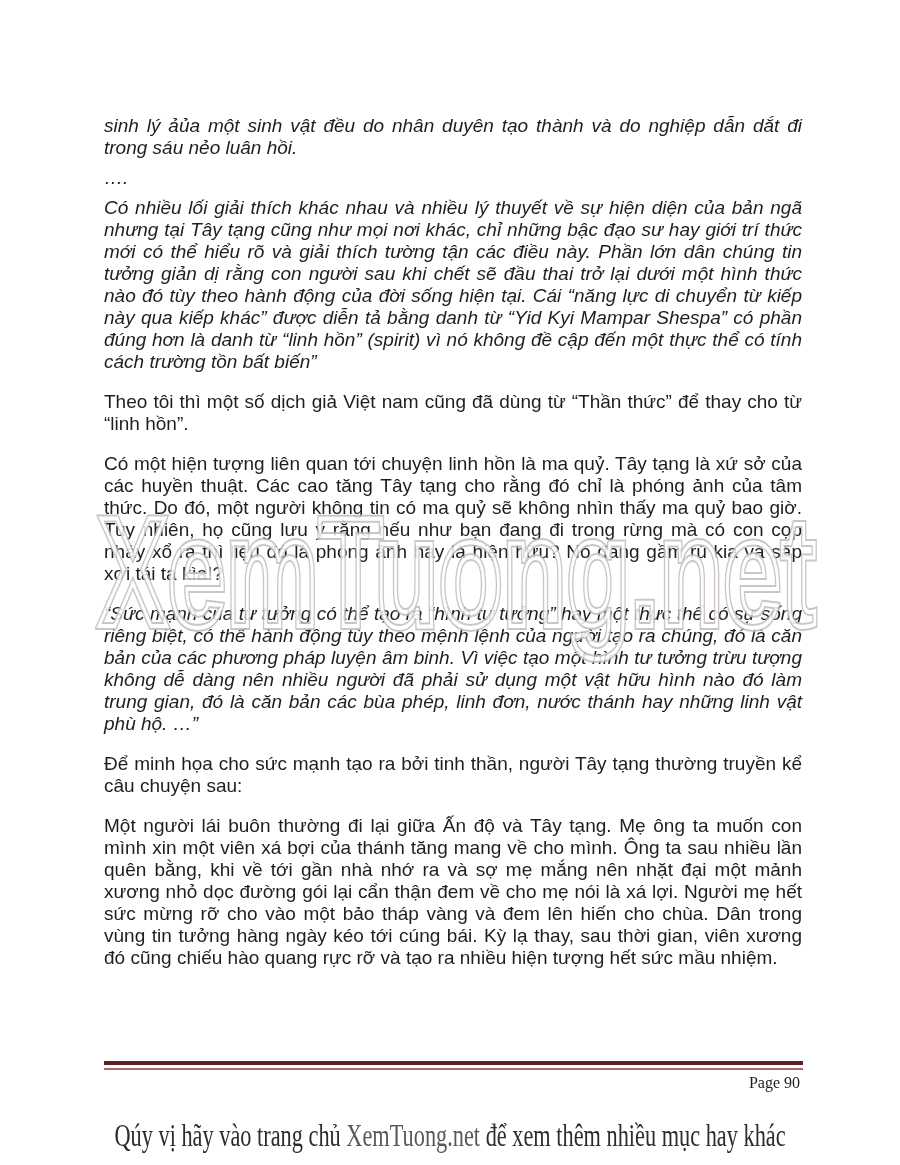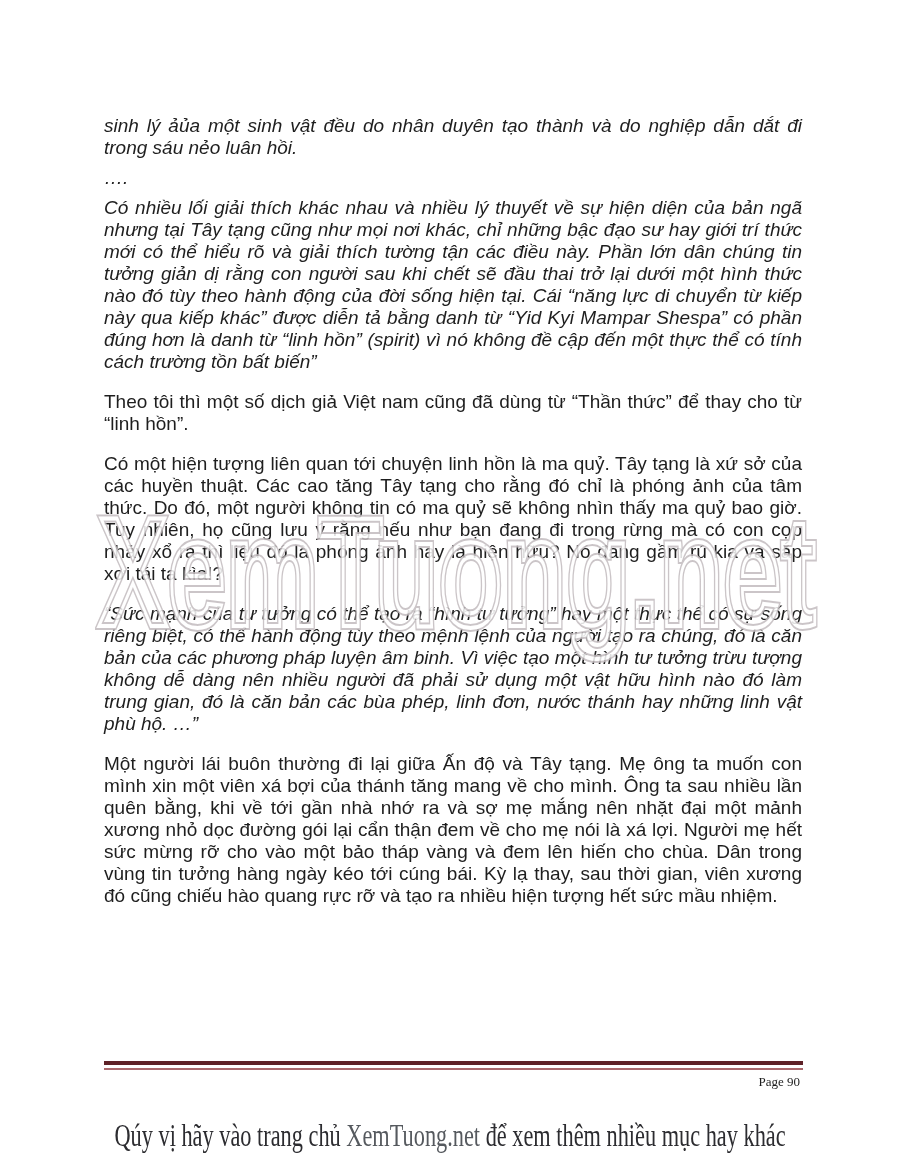--- a/index.html
+++ b/index.html
@@ -51,21 +51,21 @@
   }
   .rule-light {
     position: absolute;
     left: 104px; top: 1068px; width: 699px; height: 2px;
     background: #aa686d;
   }
   .page-number {
     position: absolute;
     top: 1074px; right: 100px;
     font-family: "Liberation Serif", serif;
-    font-size: 13px;
+    font-size: 16px;
     color: #1d1d1d;
   }
   .footer-banner {
     position: absolute;
     left: 0; top: 1116px; width: 900px;
     display: flex; justify-content: center; font-family: Liberation Serif, serif;
   }
   .footer-banner .banner-line {
     white-space: nowrap;
     transform: scaleX(0.72);
@@ -79,20 +79,21 @@
 </head>
 <body>
 
 <div class="text-block">
   <p class="italic no-gap">sinh lý ảủa một sinh vật đều do nhân duyên tạo thành và do nghiệp dẫn dắt đi trong sáu nẻo luân hồi.</p>
   <p class="italic no-gap">….</p>
   <p class="italic">Có nhiều lối giải thích khác nhau và nhiều lý thuyết về sự hiện diện của bản ngã nhưng tại Tây tạng cũng như mọi nơi khác, chỉ những bậc đạo sư hay giới trí thức mới có thể hiểu rõ và giải thích tường tận các điều này. Phần lớn dân chúng tin tưởng giản dị rằng con người sau khi chết sẽ đầu thai trở lại dưới một hình thức nào đó tùy theo hành động của đời sống hiện tại. Cái “năng lực di chuyển từ kiếp này qua kiếp khác” được diễn tả bằng danh từ “Yid Kyi Mampar Shespa” có phần đúng hơn là danh từ “linh hồn” (spirit) vì nó không đề cập đến một thực thể có tính cách trường tồn bất biến”</p>
   <p>Theo tôi thì một số dịch giả Việt nam cũng đã dùng từ “Thần thức” để thay cho từ “linh hồn”.</p>
   <p>Có một hiện tượng liên quan tới chuyện linh hồn là ma quỷ. Tây tạng là xứ sở của các huyền thuật. Các cao tăng Tây tạng cho rằng đó chỉ là phóng ảnh của tâm thức. Do đó, một người không tin có ma quỷ sẽ không nhìn thấy ma quỷ bao giờ. Tuy nhiên, họ cũng lưu ý rằng nếu như bạn đang đi trong rừng mà có con cọp nhảy xổ ra thì liệu đó là phóng ảnh hay là hiện hữu? Nó đang gầm rú kia và sắp xơi tái ta kìa!?</p>
   <p class="italic">“Sức mạnh của tư tưởng có thể tạo ra “hình tư tưởng” hay một thực thể có sự sống riêng biệt, có thể hành động tùy theo mệnh lệnh của người tạo ra chúng, đó là căn bản của các phương pháp luyện âm binh. Vì việc tạo một hình tư tưởng trừu tượng không dễ dàng nên nhiều người đã phải sử dụng một vật hữu hình nào đó làm trung gian, đó là căn bản các bùa phép, linh đơn, nước thánh hay những linh vật phù hộ. …”</p>
+  <p>Để minh họa cho sức mạnh tạo ra bởi tinh thần, người Tây tạng thường truyền kể câu chuyện sau:</p>
   <p>Một người lái buôn thường đi lại giữa Ấn độ và Tây tạng. Mẹ ông ta muốn con mình xin một viên xá bợi của thánh tăng mang về cho mình. Ông ta sau nhiều lần quên bằng, khi về tới gần nhà nhớ ra và sợ mẹ mắng nên nhặt đại một mảnh xương nhỏ dọc đường gói lại cẩn thận đem về cho mẹ nói là xá lợi. Người mẹ hết sức mừng rỡ cho vào một bảo tháp vàng và đem lên hiến cho chùa. Dân trong vùng tin tưởng hàng ngày kéo tới cúng bái. Kỳ lạ thay, sau thời gian, viên xương đó cũng chiếu hào quang rực rỡ và tạo ra nhiều hiện tượng hết sức mầu nhiệm.</p>
 </div>
 
 <div class="watermark">
   <span class="wm-gray">XemTuong.net</span>
   <span class="wm-white">XemTuong.net</span>
 </div>
 
 <div class="rule-dark"></div>
 <div class="rule-light"></div>

